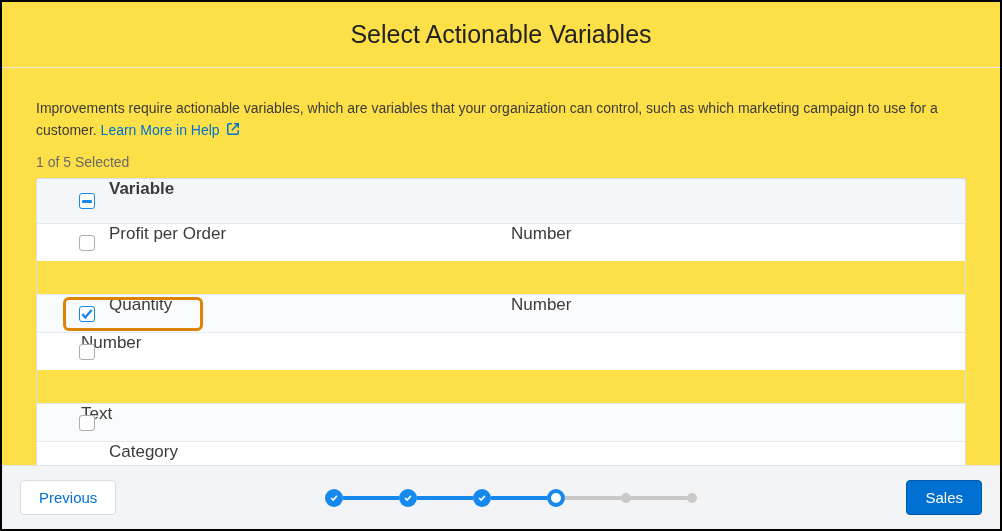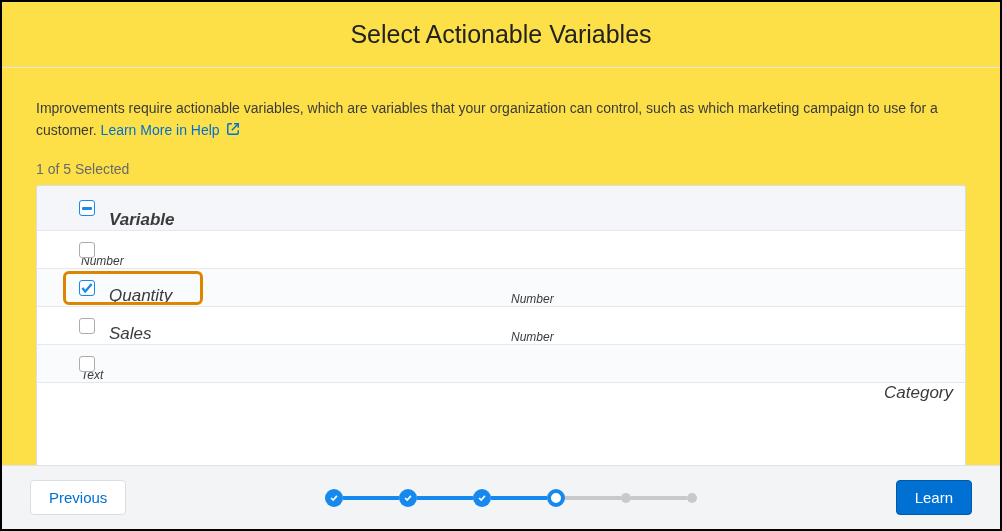--- a/index.html
+++ b/index.html
@@ -5,38 +5,38 @@
   * { box-sizing: border-box; margin: 0; padding: 0; }
   html, body { width: 1002px; height: 531px; font-family: -apple-system, "Segoe UI", Helvetica, Arial, sans-serif; color:#16325c; }
   .frame { width:1002px; height:531px; border:2px solid #000; background:#fde047; display:flex; flex-direction:column; position:relative;}
   .header { text-align:center; padding:18px 0 18px 0; }
   .header h1 { font-size:25px; font-weight:400; color:#222; }
   .divider { height:1px; background:#e5e5e5; }
   .body { padding: 30px 34px 0 34px; flex:1; overflow:hidden;}
   .desc { font-size:14px; color:#3b3b3b; line-height:1.55; }
   .desc a { color:#0070d2; text-decoration:none; }
   .ext-icon { width:14px; height:14px; display:inline-block; vertical-align:-1px; margin-left:2px;}
-  .selcount { margin-top:20px; font-size:14px; color:#6a6a6a; }
+  .selcount { margin-top:13px; font-size:14px; color:#6a6a6a; }
   .table { margin-top:8px; border:1px solid #d8dde6; border-radius:2px; overflow:hidden;}
-  .row { display:flex; align-items:flex-end; min-height:38px; border-top:1px solid #e5e8ee; background:#fff; padding:0 12px 0 44px; position:relative;font-style:italic;}
+  .row { display:flex; align-items:flex-start; min-height:38px; border-top:1px solid #e5e8ee; background:#fff; padding:0 12px 0 44px; position:relative;}
   .row.header-row { background:#f4f6f9; border-top:none; font-weight:700; color:#3b3b3b; min-height:44px;}
-  .row.even { background:#fafbfc; }
+  .row.even { background:#fafbfc;margin-top:33px; }
   .checkbox-wrap { position:absolute; left:42px; top:50%; transform:translateY(-50%); }
   .checkbox { width:16px; height:16px; border:1px solid #adadad; border-radius:3px; background:#fff; display:flex; align-items:center; justify-content:center; cursor:pointer;}
   .checkbox.checked { border-color:#1589ee; }
   .checkbox.checked svg { display:block; }
   .checkbox svg { display:none; }
   .checkbox.indeterminate { border-color:#1589ee; }
   .checkbox.indeterminate .dash { display:block; width:10px; height:2.5px; background:#1589ee; border-radius:1px;}
   .col-var { flex:0 0 430px; padding-left:28px; font-size:17px; color:#3b3b3b;}
-  .col-type { flex:1; font-size:12px; color:#3b3b3b;}
+  .col-type { flex:1; font-size:17px; color:#3b3b3b;}
   .row.header-row .col-var, .row.header-row .col-type { font-size:17px; font-weight:700;}
   .highlight-ring { position:absolute; border:3px solid #dd8500; border-radius:6px; pointer-events:none; }
   
-  .footer { background:#f3f4f6; border-top:1px solid #e0e2e6; height:64px; display:flex; align-items:center; padding:0 28px; justify-content:space-between;}
+  .footer { background:#f3f4f6; border-top:1px solid #e0e2e6; height:64px; display:flex; align-items:center; padding:0 18px; justify-content:space-between;}
   .btn { font-size:15px; padding:8px 18px; border-radius:4px; cursor:pointer; border:1px solid transparent;}
   .btn-prev { background:#fff; border:1px solid #d8dde6; color:#0070d2;}
   .btn-next { background:#0070d2; border:1px solid #0059a8; color:#fff; font-weight:500;}
   
   .stepper { display:flex; align-items:center; gap:0; flex:1; justify-content:center;}
   .step { width:18px; height:18px; border-radius:50%; position:relative;}
   .step.done { background:#1589ee; display:flex; align-items:center; justify-content:center;}
   .step.done svg { width:10px; height:10px; }
   .step.current { width:18px; height:18px; border:4px solid #1589ee; background:#fff; box-sizing:border-box;}
   .step.future { width:10px; height:10px; background:#c9c9c9;}
@@ -77,39 +77,39 @@
           </div>
         </div>
         <div class="col-var">Variable</div>
       </div>
 
       <div id="rows-container">
           <div class="row" style="position: relative;">
             <div class="checkbox-wrap">
               <div class="checkbox"></div>
             </div>
+            <div class="col-var">Profit per Order</div>
             <div class="col-type">Number</div>
           </div>
           <div class="row even" style="position: relative;">
             <div class="checkbox-wrap">
               <div class="checkbox checked">
                 <svg viewBox="0 0 24 24" fill="none" stroke="#1589ee" stroke-width="4">
                   <polyline points="4 12 9 18 20 5"></polyline>
                 </svg>
               </div>
             </div>
             <div class="col-var">Quantity</div>
             <div class="col-type">Number</div>
             <div class="highlight-ring" style="left: 26px; top: 2px; height: 34px; width: 140px;"></div>
           </div>
           <div class="row" style="position: relative;">
             <div class="checkbox-wrap">
               <div class="checkbox"></div>
             </div>
-            <div class="col-var">Sales</div>
             <div class="col-type">Number</div>
           </div>
           <div class="row even" style="position: relative;">
             <div class="checkbox-wrap">
               <div class="checkbox"></div>
             </div>
             <div class="col-type">Text</div>
           </div>
           <div class="row" style="position: relative; flex-direction: column;">
             <div class="checkbox-wrap">
@@ -142,16 +142,16 @@
             <polyline points="5 12 10 17 19 7"></polyline>
           </svg>
         </div>
         <div class="bar blue"></div>
         <div class="step current"></div>
         <div class="bar gray"></div>
         <div class="step future"></div>
         <div class="bar gray"></div>
         <div class="step future"></div>
       </div>
-    <button class="btn btn-next">Learn</button>
+    <button class="btn btn-next">Sales</button>
   </div>
 
 </div>
 
 </body></html>

